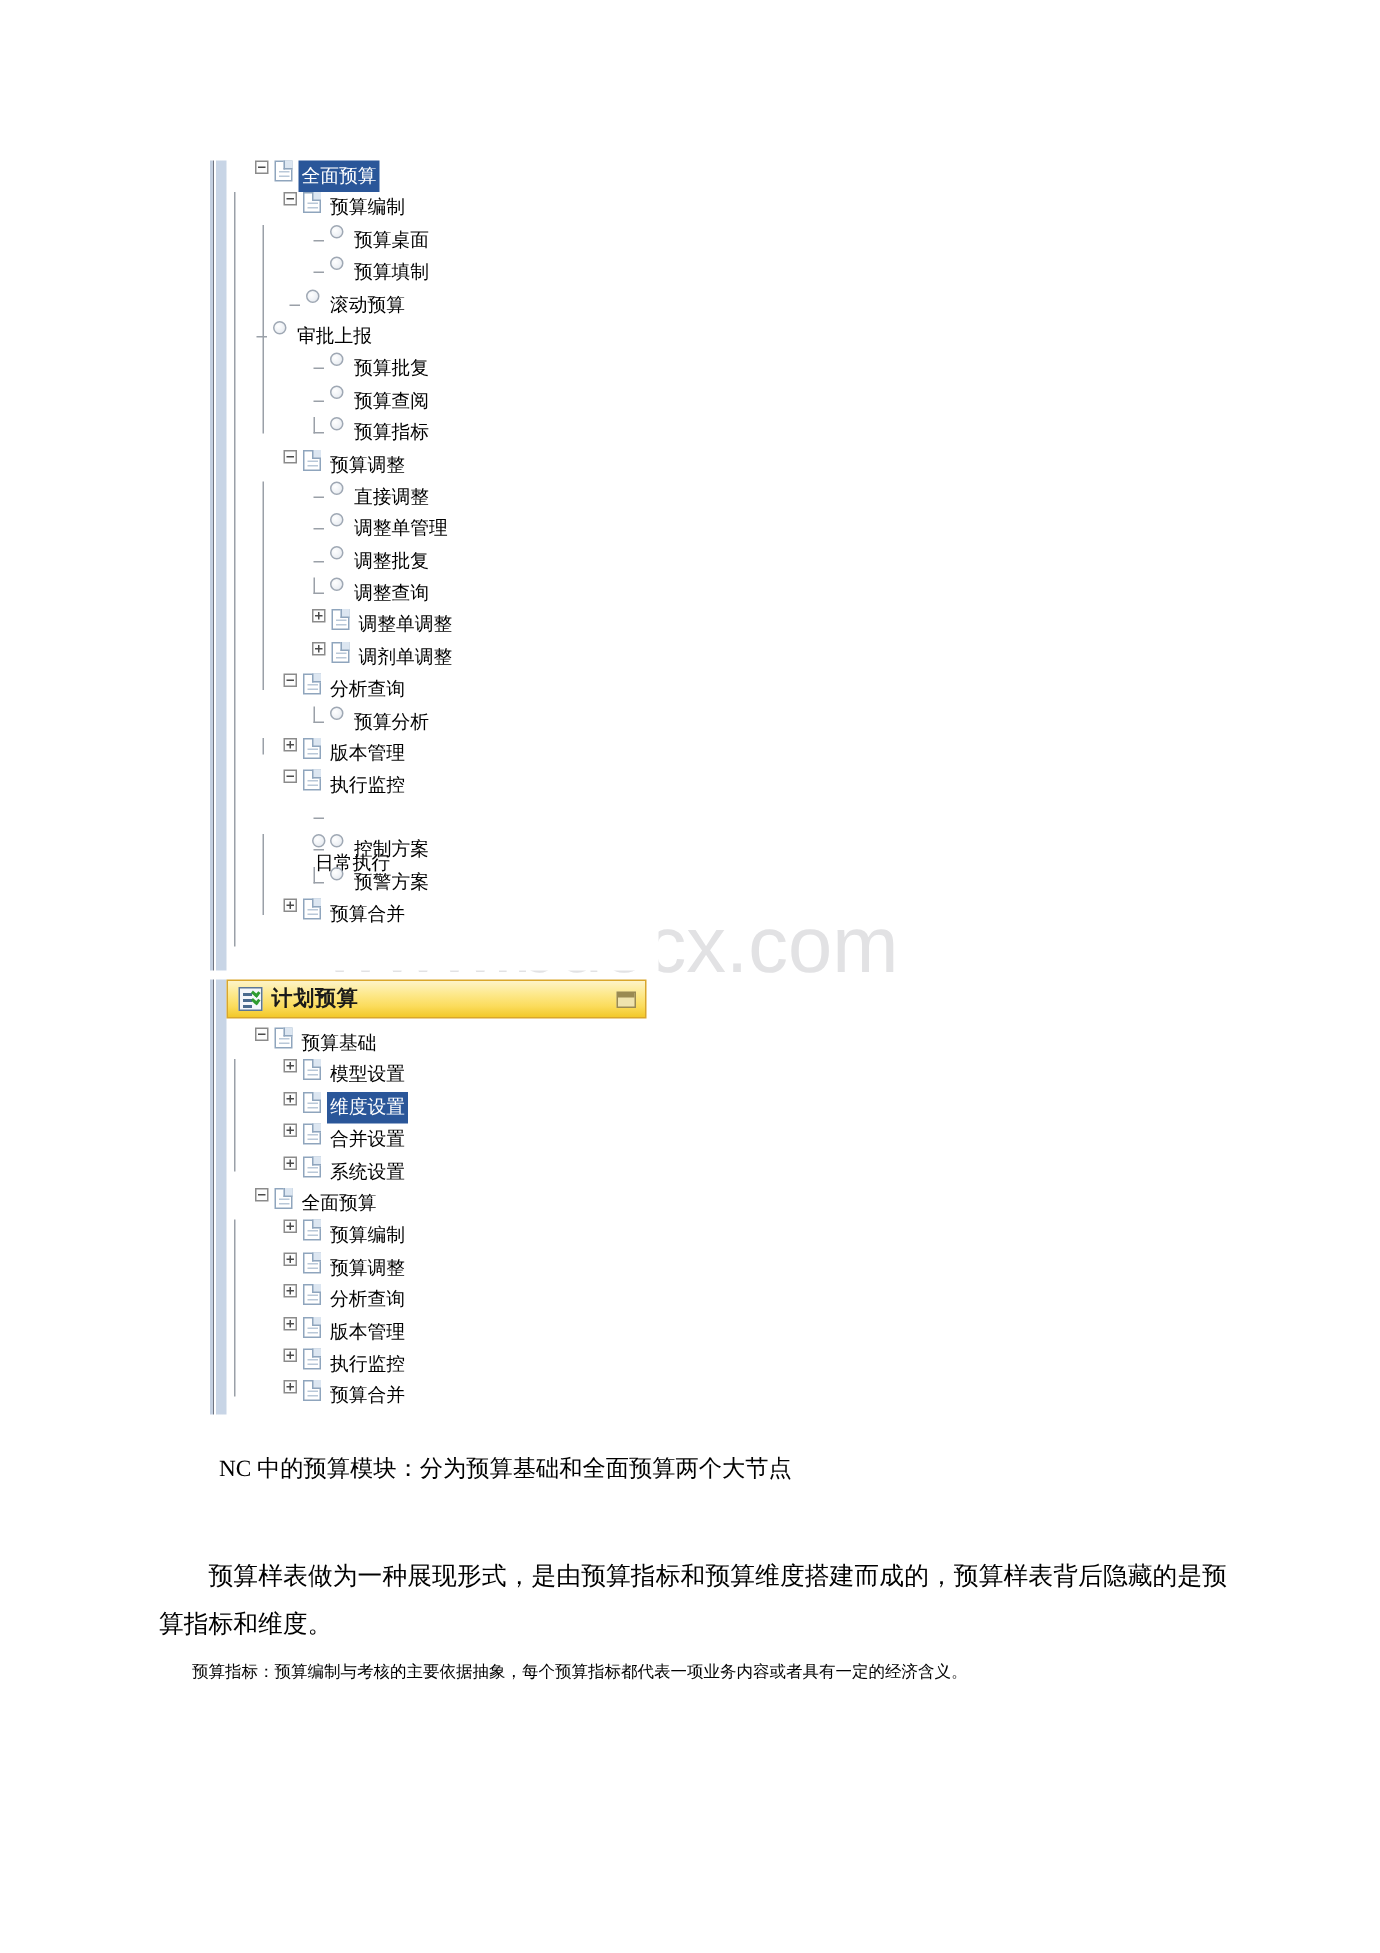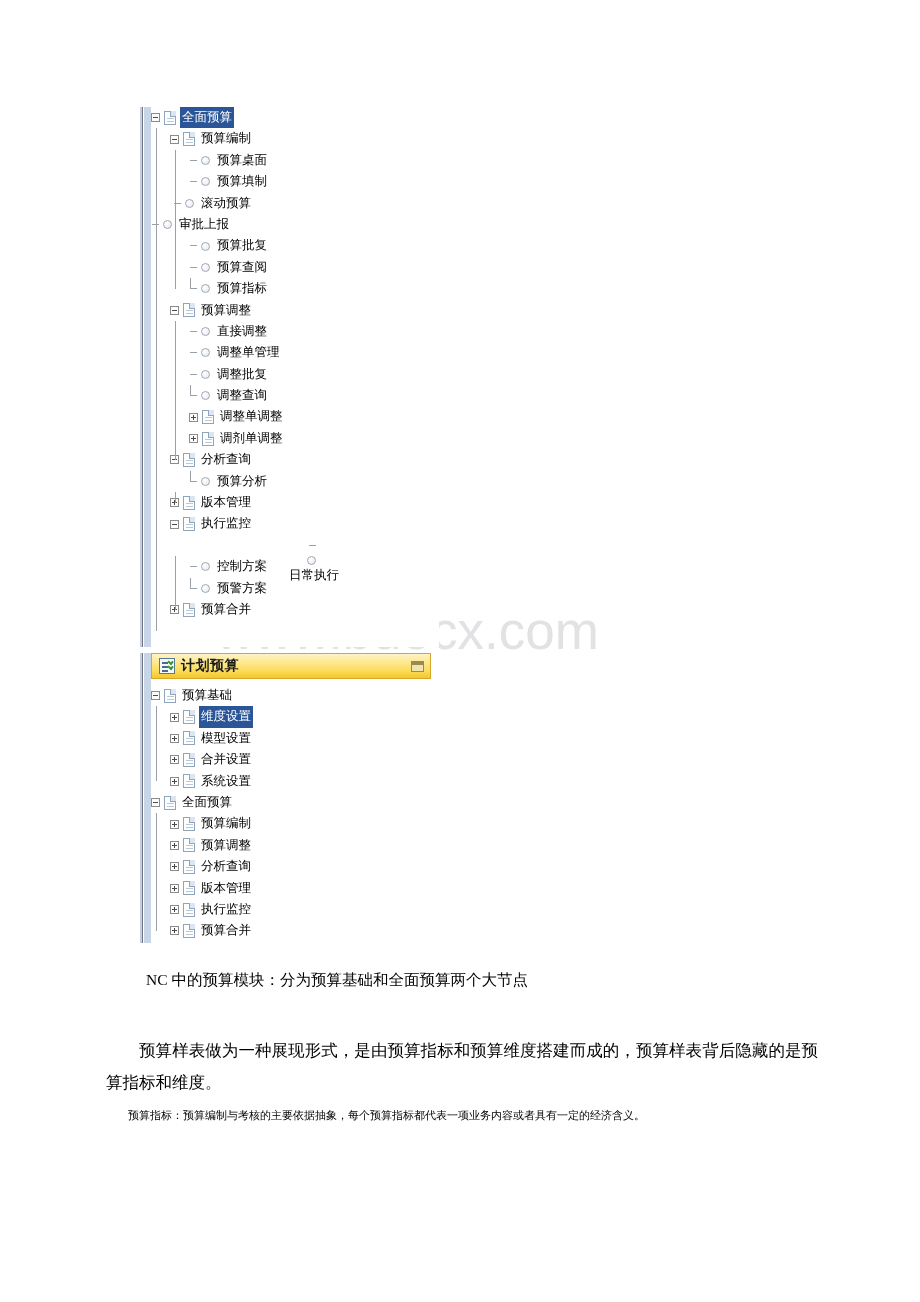--- a/index.html
+++ b/index.html
@@ -61,21 +61,22 @@
     right: 0;
     font-size: 12.5px;
     color: #000;
   }
   .node {
     position: relative;
     height: 21.4px;
     line-height: 21.4px;
     white-space: nowrap;
     display: flex;
-    align-items: center;
+    align-items: flex-start;
+    margin-left: 19px;
   }
 
   
   .exp {
     position: relative;
     flex: 0 0 auto;
     width: 9px; height: 9px;
     border: 1px solid #8b8b8b;
     background: #fdfdfd;
     margin-right: 4px;
@@ -414,26 +415,26 @@
 
   <div class="tree" id="tree-two" style="top:32px;">
       <div class="node" style="padding-left: 0px;">
         <span class="exp"></span>
         <span class="ico-page"></span>
         <span class="label">预算基础</span>
       </div>
       <div class="node" style="padding-left: 19px;">
         <span class="exp plus"></span>
         <span class="ico-page"></span>
+        <span class="label">模型设置</span>
+      </div>
+      <div class="node" style="padding-left: 19px;">
+        <span class="exp plus"></span>
+        <span class="ico-page"></span>
         <span class="label sel">维度设置</span>
-      </div>
-      <div class="node" style="padding-left: 19px;">
-        <span class="exp plus"></span>
-        <span class="ico-page"></span>
-        <span class="label">模型设置</span>
       </div>
       <div class="node" style="padding-left: 19px;">
         <span class="exp plus"></span>
         <span class="ico-page"></span>
         <span class="label">合并设置</span>
       </div>
       <div class="node" style="padding-left: 19px;">
         <span class="exp plus"></span>
         <span class="ico-page"></span>
         <span class="label">系统设置</span>

